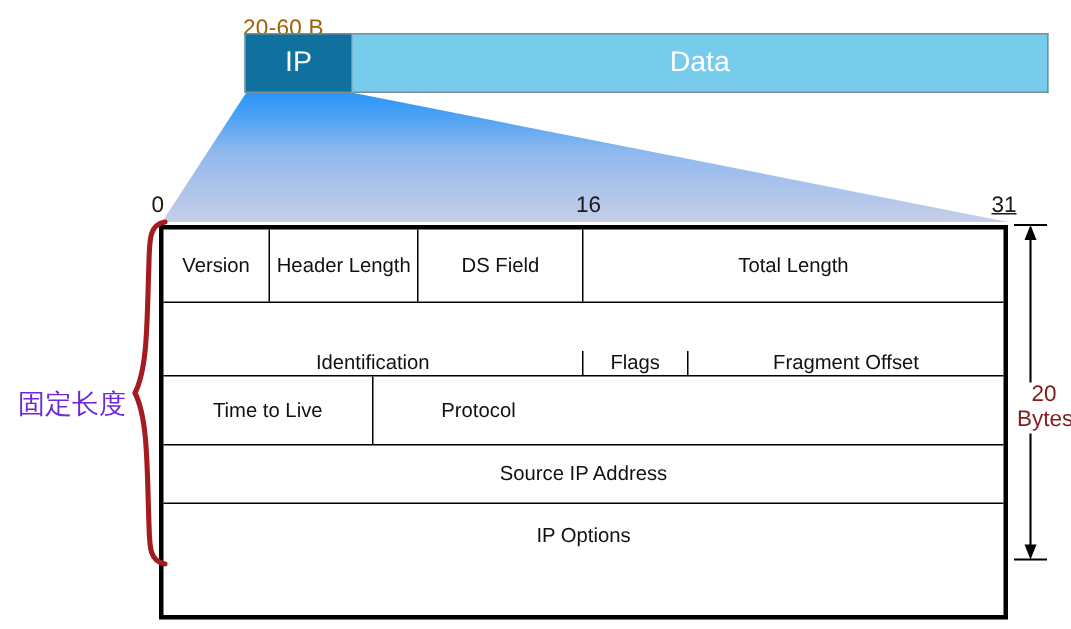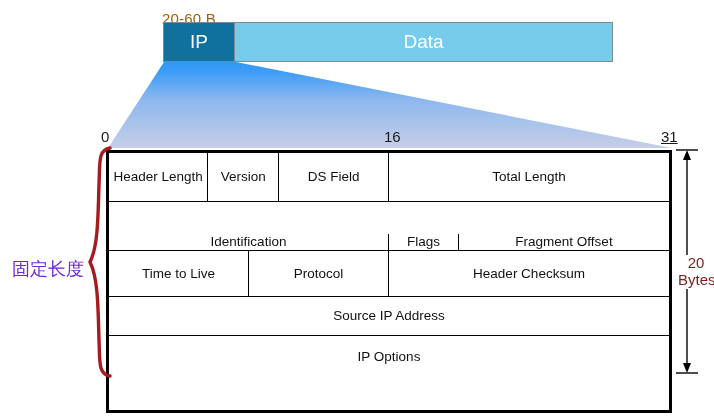--- a/index.html
+++ b/index.html
@@ -26,21 +26,21 @@
     top: 10px;
     font-size: 15px;
     color: #a16207;
     letter-spacing: 0.2px;
     white-space: nowrap;
   }
   .packet-strip {
     position: absolute;
     left: 163px;
     top: 22px;
-    width: 450px;
+    width: 536px;
     height: 40px;
     display: flex;
   }
   .packet-ip {
     width: 72px;
     background: #11719E;
     border: 1px solid #7C8D92;
     box-sizing: border-box;
     color: #ffffff;
     font-size: 19px;
@@ -181,36 +181,35 @@
     <div class="packet-data">Data</div>
   </div>
 
   <div class="ruler-num ruler-0">0</div>
   <div class="ruler-num ruler-16">16</div>
   <div class="ruler-num ruler-31">31</div>
 
   <div class="hdr-table">
 
     <div class="hdr-row r1">
+      <div class="cell" style="width:12.7%">Version</div>
       <div class="cell" style="width:17.7%">Header Length</div>
-      <div class="cell" style="width:12.7%">Version</div>
       <div class="cell" style="width:19.6%">DS Field</div>
       <div class="cell" style="width:50%">Total Length</div>
     </div>
 
     <div class="hdr-row r2">
       <div class="cell" style="width:50%">Identification</div>
       <div class="cell" style="width:12.5%">Flags</div>
       <div class="cell" style="width:37.5%">Fragment Offset</div>
     </div>
 
     <div class="hdr-row r3">
       <div class="cell" style="width:25%">Time to Live</div>
       <div class="cell" style="width:25%">Protocol</div>
-      <div class="cell" style="width:50%">Header Checksum</div>
     </div>
 
     <div class="hdr-row r4">
       <div class="cell" style="width:100%">Source IP Address</div>
     </div>
 
 
     <div class="hdr-row r6">
       <div class="cell" style="width:100%">IP  Options</div>
     </div>

